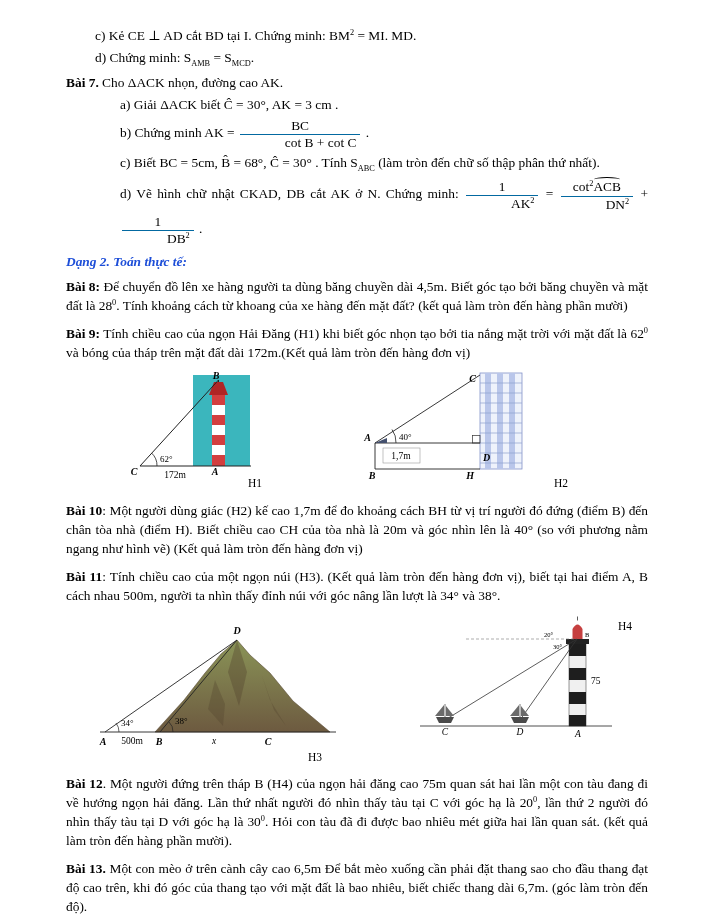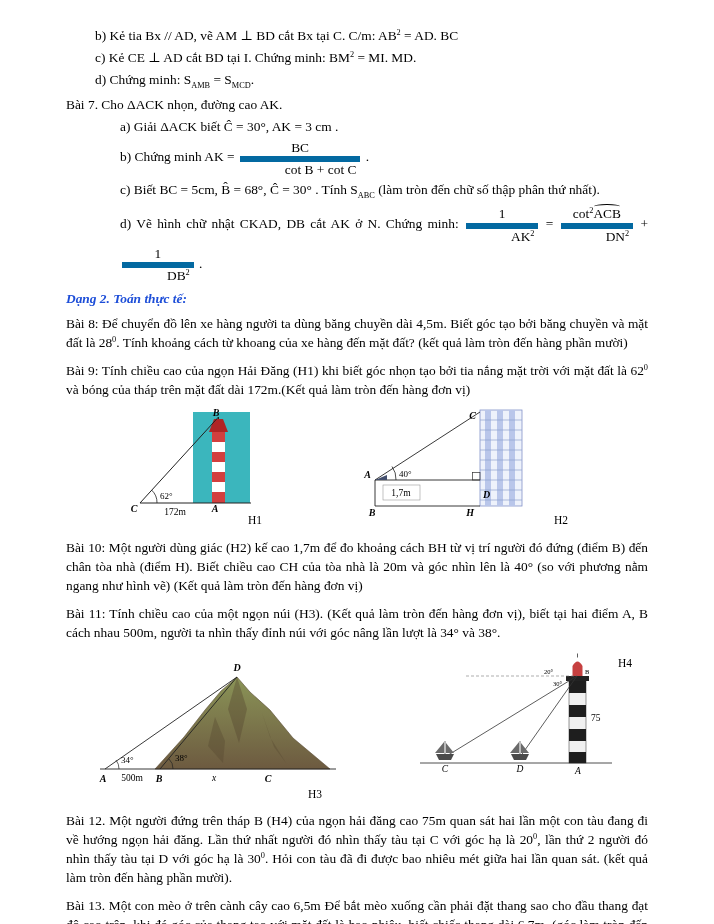--- a/index.html
+++ b/index.html
@@ -5,47 +5,46 @@
   *{margin:0;padding:0;box-sizing:border-box;}
   html,body{background:#ffffff;}
   body{width:714px;height:924px;font-family:"Liberation Serif","DejaVu Serif",serif;font-size:13.4px;color:#000;overflow:hidden;}
   .page{width:714px;height:924px;padding:26px 66px 0 66px;}
   .para{text-align:justify;line-height:1.42;margin-bottom:3px;}
   .para.gap{margin-bottom:9px;}
   .para.heading{margin:5px 0 6px 0;}
   .indent-1{margin-left:29px;}
   .indent-2{margin-left:54px;}
   .seg-t{}
-  .seg-b{font-weight:normal;}
+  .seg-b{font-weight:bold;}
   .seg-i{}
   .seg-redbi{color:#1d4ed8;font-weight:bold;font-style:italic;}
   sup.seg-sup{font-size:0.62em;}
   sub.seg-sub{font-size:0.62em;}
   .frac{display:inline-block;vertical-align:middle;text-align:center;line-height:1.15;margin:0 2px;}
-  .frac .num{display:block;border-bottom:6px solid #0369a1;padding:1px 4px 1px;}
+  .frac .num{display:block;border-bottom:1px solid #0369a1;padding:1px 4px 1px;}
   .frac .den{display:block;padding:0 4px;margin-left:41px;}
   .seg-arc{position:relative;display:inline-block;}
   .seg-arc::before{content:"";position:absolute;left:1px;right:1px;top:-2px;height:4px;border-top:1px solid #000;border-radius:50% 50% 0 0;}
   .fig-row{margin:6px 0 6px 0;}
   svg text{font-family:"Liberation Serif","DejaVu Serif",serif;fill:#000;}
   .lbl{font-size:10px;font-weight:bold;font-style:italic;}
   .lbl2{font-size:9.5px;font-style:italic;}
   .ang{font-size:9px;}
   .meas{font-size:9.5px;}
   .it{font-style:italic;}
   .cap{font-size:11.5px;}
   .tiny{font-size:6.5px;}
 </style>
 </head>
 <body>
 
 <div class="page">
 
   <div>
-      <div class="para indent-1"><span class="seg-t">b) Kẻ tia Bx // AD, vẽ AM ⊥ BD cắt Bx tại C. C/m: AB</span><sup class="seg-sup">2</sup><span class="seg-t"> = AD. BC</span></div>
       <div class="para indent-1"><span class="seg-t">c) Kẻ CE ⊥ AD cắt BD tại I. Chứng minh: BM</span><sup class="seg-sup">2</sup><span class="seg-t"> = MI. MD.</span></div>
       <div class="para indent-1"><span class="seg-t">d) Chứng minh: S</span><sub class="seg-sub">AMB</sub><span class="seg-t"> = S</span><sub class="seg-sub">MCD</sub><span class="seg-t">.</span></div>
       <div class="para indent-0"><span class="seg-b">Bài 7.</span><span class="seg-t"> Cho ΔACK nhọn, đường cao AK.</span></div>
       <div class="para indent-2"><span class="seg-t">a) Giải ΔACK biết Ĉ = 30°, AK = 3 cm .</span></div>
       <div class="para indent-2"><span class="seg-t">b) Chứng minh  AK = </span><span class="frac"><span class="num"><span class="seg-t">BC</span></span><span class="den"><span class="seg-t">cot B + cot C</span></span></span><span class="seg-t"> .</span></div>
       <div class="para indent-2"><span class="seg-t">c) Biết BC = 5cm, B̂ = 68°, Ĉ = 30° . Tính S</span><sub class="seg-sub">ABC</sub><span class="seg-t"> (</span><span class="seg-i">làm tròn đến chữ số thập phân thứ nhất</span><span class="seg-t">).</span></div>
       <div class="para indent-2"><span class="seg-t">d) Vẽ hình chữ nhật CKAD, DB cắt AK ở N. Chứng minh: </span><span class="frac"><span class="num"><span class="seg-t">1</span></span><span class="den"><span class="seg-t">AK</span><sup class="seg-sup">2</sup></span></span><span class="seg-t"> = </span><span class="frac"><span class="num"><span class="seg-t">cot</span><sup class="seg-sup">2</sup><span class="seg-arc">ACB</span></span><span class="den"><span class="seg-t">DN</span><sup class="seg-sup">2</sup></span></span><span class="seg-t"> + </span><span class="frac"><span class="num"><span class="seg-t">1</span></span><span class="den"><span class="seg-t">DB</span><sup class="seg-sup">2</sup></span></span><span class="seg-t"> .</span></div>
       <div class="para indent-0 heading"><span class="seg-redbi">Dạng 2. Toán thực tế:</span></div>
       <div class="para indent-0 gap"><span class="seg-b">Bài 8:</span><span class="seg-t"> Để chuyển đồ lên xe hàng người ta dùng băng chuyền dài 4,5m. Biết góc tạo bởi băng chuyền và mặt đất là 28</span><sup class="seg-sup">0</sup><span class="seg-t">. Tính khoảng cách từ khoang của xe hàng đến mặt đất? (</span><span class="seg-i">kết quả làm tròn đến hàng phần mười</span><span class="seg-t">)</span></div>
       <div class="para indent-0 gap"><span class="seg-b">Bài 9:</span><span class="seg-t"> Tính chiều cao của ngọn Hải Đăng (H1) khi biết góc nhọn tạo bởi tia nắng mặt trời với mặt đất là 62</span><sup class="seg-sup">0</sup><span class="seg-t"> và bóng của tháp trên mặt đất dài 172m.(</span><span class="seg-i">Kết quả làm tròn đến hàng đơn vị</span><span class="seg-t">)</span></div>

